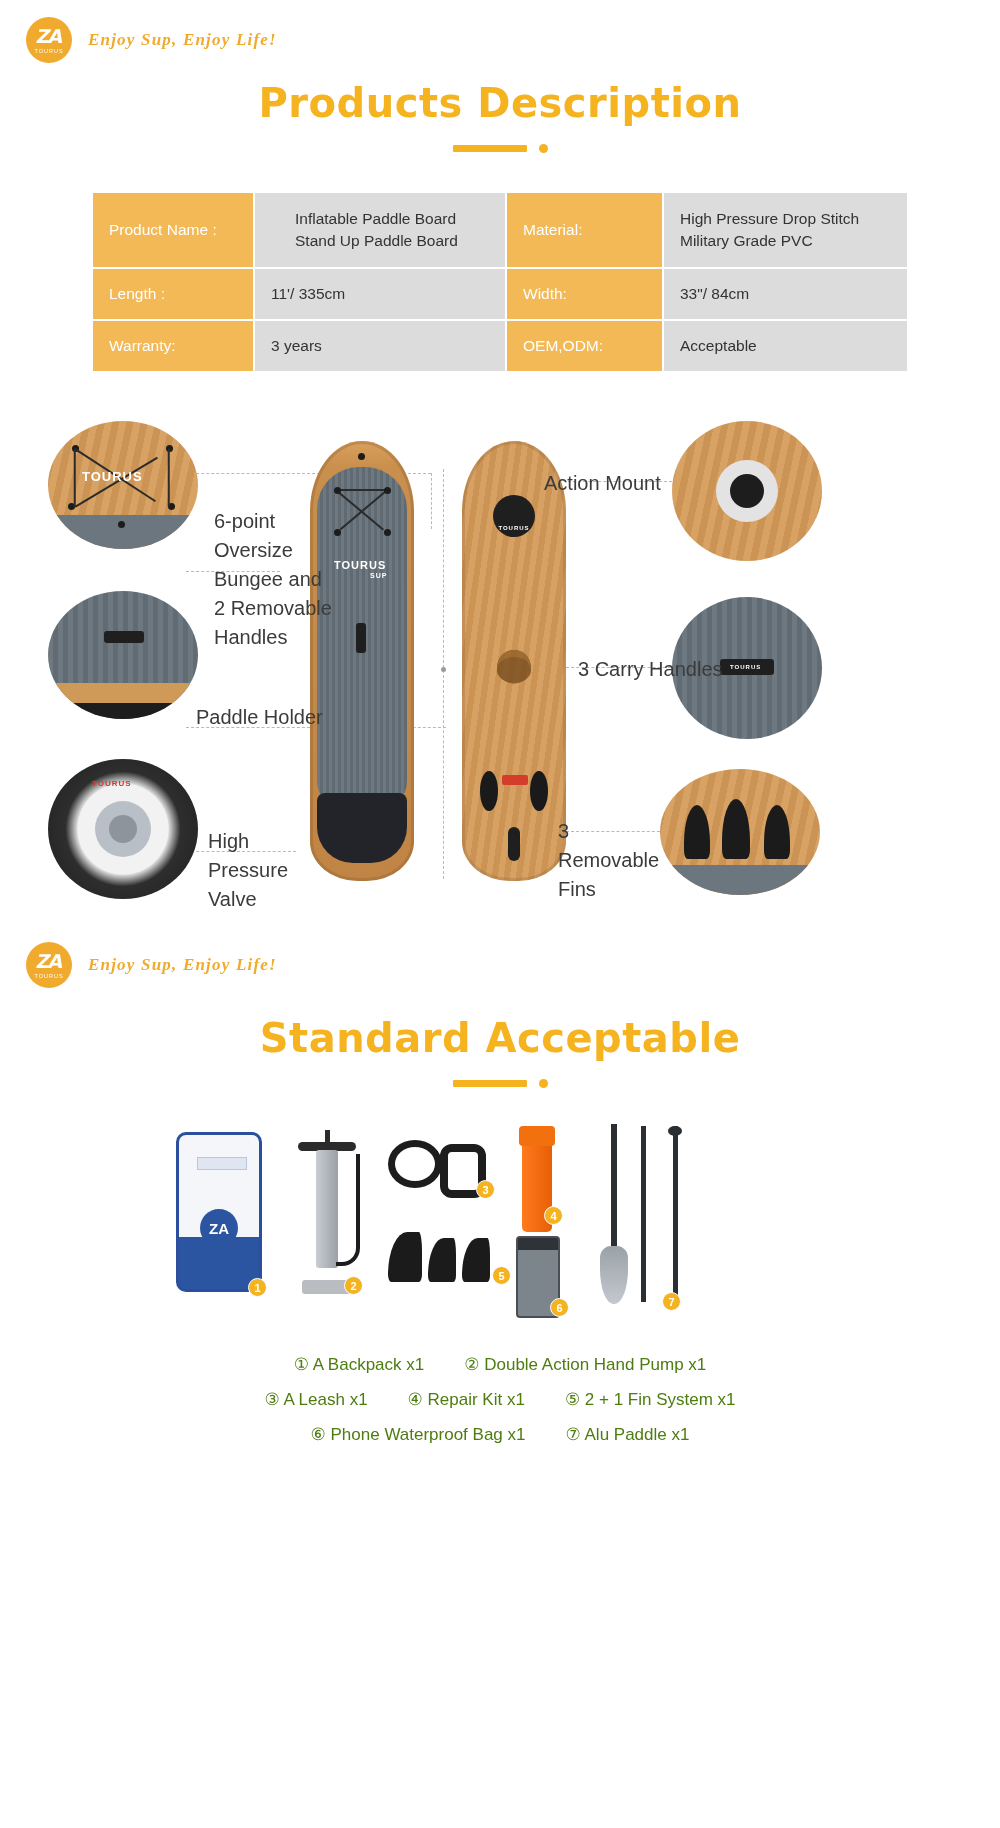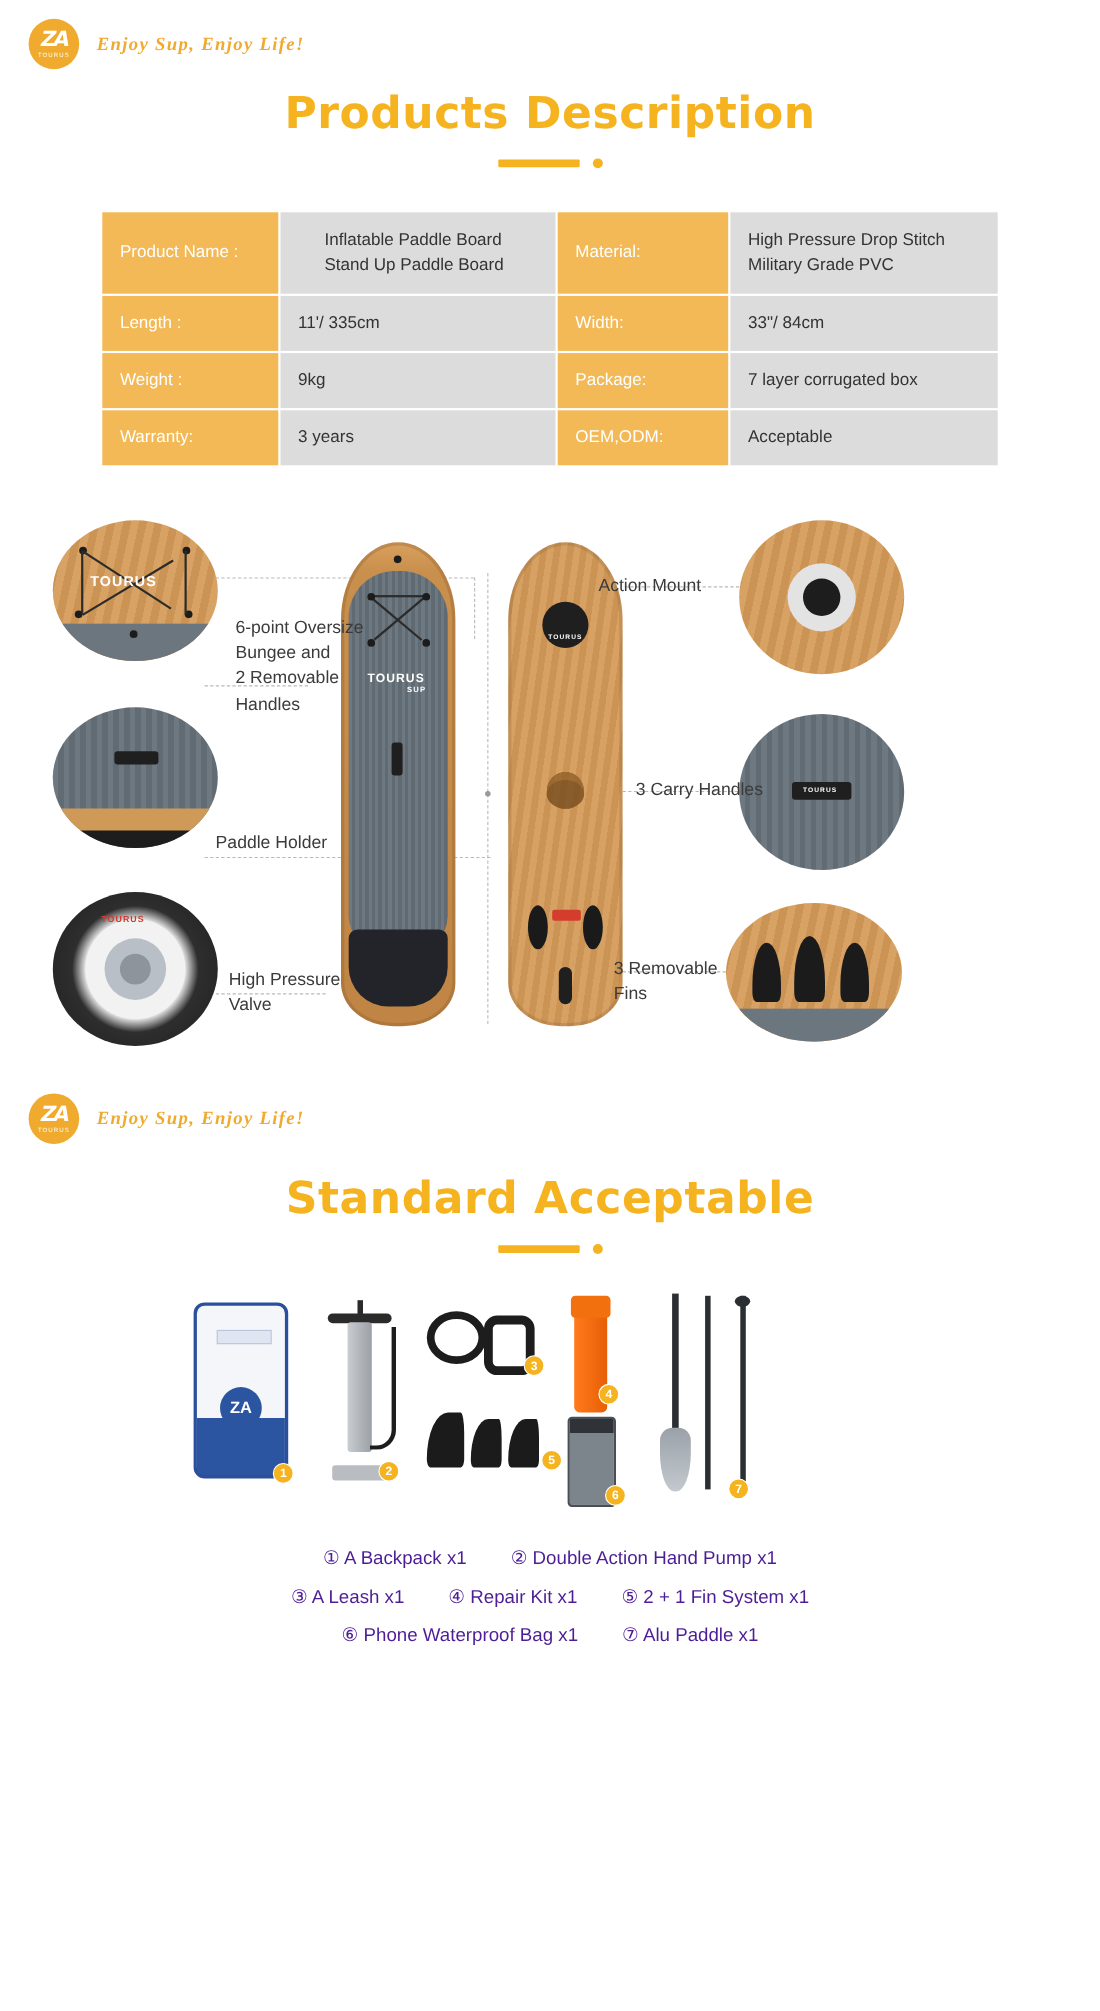--- a/index.html
+++ b/index.html
@@ -61,21 +61,21 @@
   .spec-table tr td.v2 { width: 243px; }
 
   
   .diagram { position: relative; width: 1000px; height: 520px; margin-top: 38px; }
 
   .detail-circle {
     position: absolute; border-radius: 50%; overflow: hidden;
     background: #e8e8e8;
   }
   .callout {
-    position: absolute; font-size: 16px; color: #3b3b3b; line-height: 1.45;
+    position: absolute; font-size: 20px; color: #3b3b3b; line-height: 1.45;
   }
   .leader { position: absolute; border-top: 1px dashed #b9b9b9; }
   .leader-v { position: absolute; border-left: 1px dashed #b9b9b9; }
   .leader-dot {
     position: absolute; width: 5px; height: 5px; border-radius: 50%;
     background: #9a9a9a;
   }
 
   
   .board {
@@ -141,21 +141,21 @@
   .acc-item { position: absolute; }
   .badge {
     position: absolute; width: 19px; height: 19px; border-radius: 50%;
     background: #f5b320; color: #fff; font-size: 11px; font-weight: bold;
     display: flex; align-items: center; justify-content: center;
     border: 1.5px solid #fff;
   }
   .legend { margin-top: 10px; }
   .legend-row {
     display: flex; justify-content: center; gap: 40px;
-    font-size: 17px; color: #4c1d95; margin-bottom: 14px;
+    font-size: 17px; color: #4d7c0f; margin-bottom: 14px;
   }
   .legend-row span { white-space: nowrap; }
 
   
   .bag {
     width: 86px; height: 160px; border-radius: 10px;
     background: linear-gradient(180deg,#f4f6f9 0 66%, #2b55a0 66% 100%);
     border: 3px solid #2b4f9c;
     position: relative;
   }
@@ -264,26 +264,20 @@
     <td class="v v2" style="white-space:pre-line;">High Pressure Drop Stitch
 Military Grade PVC</td>
   </tr>
   <tr>
     <td class="k">Length :</td>
     <td class="v">11'/ 335cm</td>
     <td class="k k2">Width:</td>
     <td class="v v2">33"/ 84cm</td>
   </tr>
   <tr>
-    <td class="k">Weight :</td>
-    <td class="v">9kg</td>
-    <td class="k k2">Package:</td>
-    <td class="v v2">7 layer corrugated box</td>
-  </tr>
-  <tr>
     <td class="k">Warranty:</td>
     <td class="v">3 years</td>
     <td class="k k2">OEM,ODM:</td>
     <td class="v v2">Acceptable</td>
   </tr>
 </tbody>
   </table>
 
 <div class="diagram">
 

